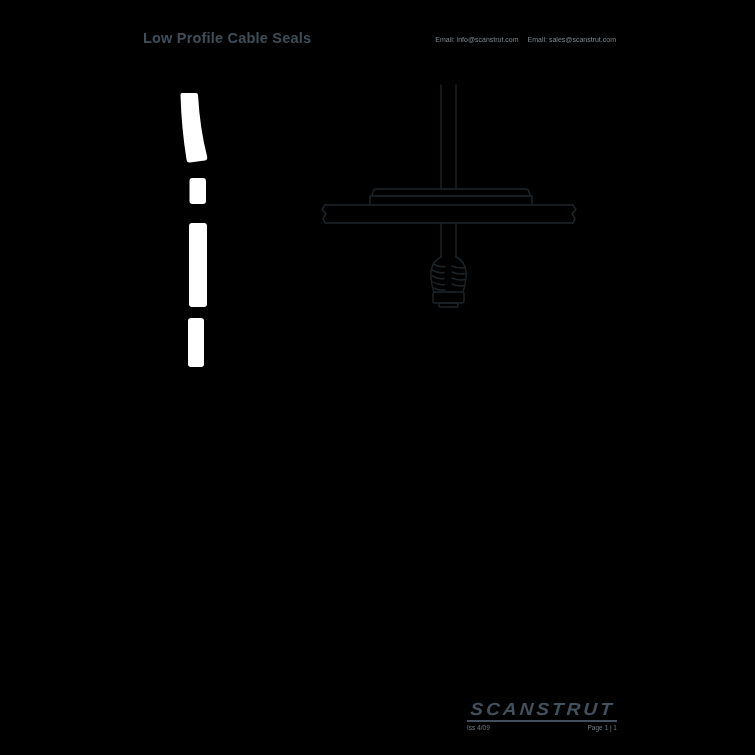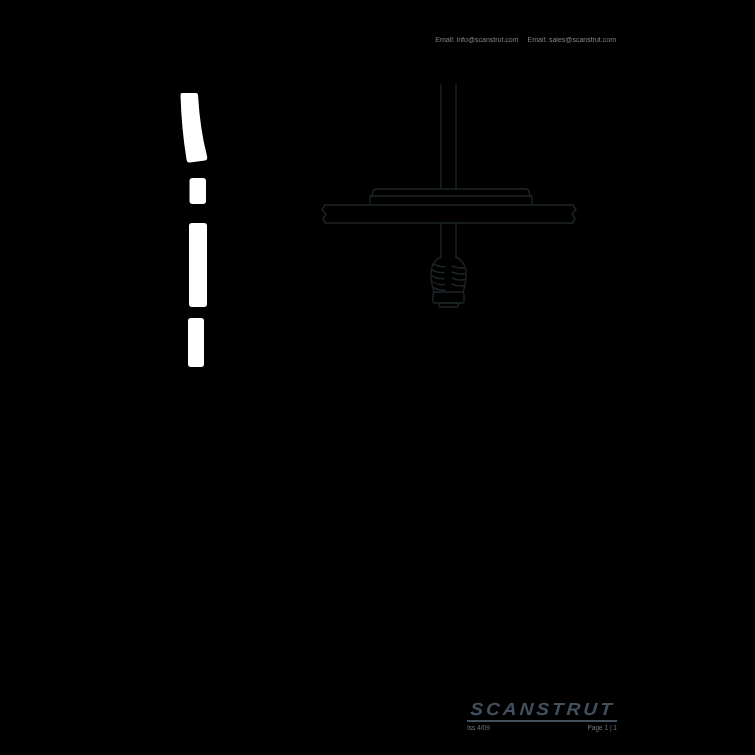--- a/index.html
+++ b/index.html
@@ -57,20 +57,21 @@
     margin-top:2px;display:flex;justify-content:space-between;
     font-size:6.5px;color:var(--footer-text-color);
     white-space:nowrap;
   }
 </style>
 </head>
 <body>
 
 <div class="page">
 
+  <h1 class="page-title">Low Profile Cable Seals</h1>
 
   <div class="contacts">
     <span>Email: info@scanstrut.com</span>
     <span>Email: sales@scanstrut.com</span>
   </div>
 
   <svg class="photo-figure" viewBox="0 0 50 290" xmlns="http://www.w3.org/2000/svg">
     <path fill="#ffffff" stroke="none" d="M12,8 L26,8 Q28,8 28,10 Q30,44 37,71 Q38,75 35,75.5 L20,77.5 Q17,78 16.6,75 Q11.5,44 10.5,10 Q10.4,8 12,8 Z"></path>
     <rect fill="#ffffff" stroke="none" x="19.5" y="93" width="16.5" height="26" rx="3"></rect>
     <rect fill="#ffffff" stroke="none" x="19" y="138" width="18" height="84" rx="3"></rect>

